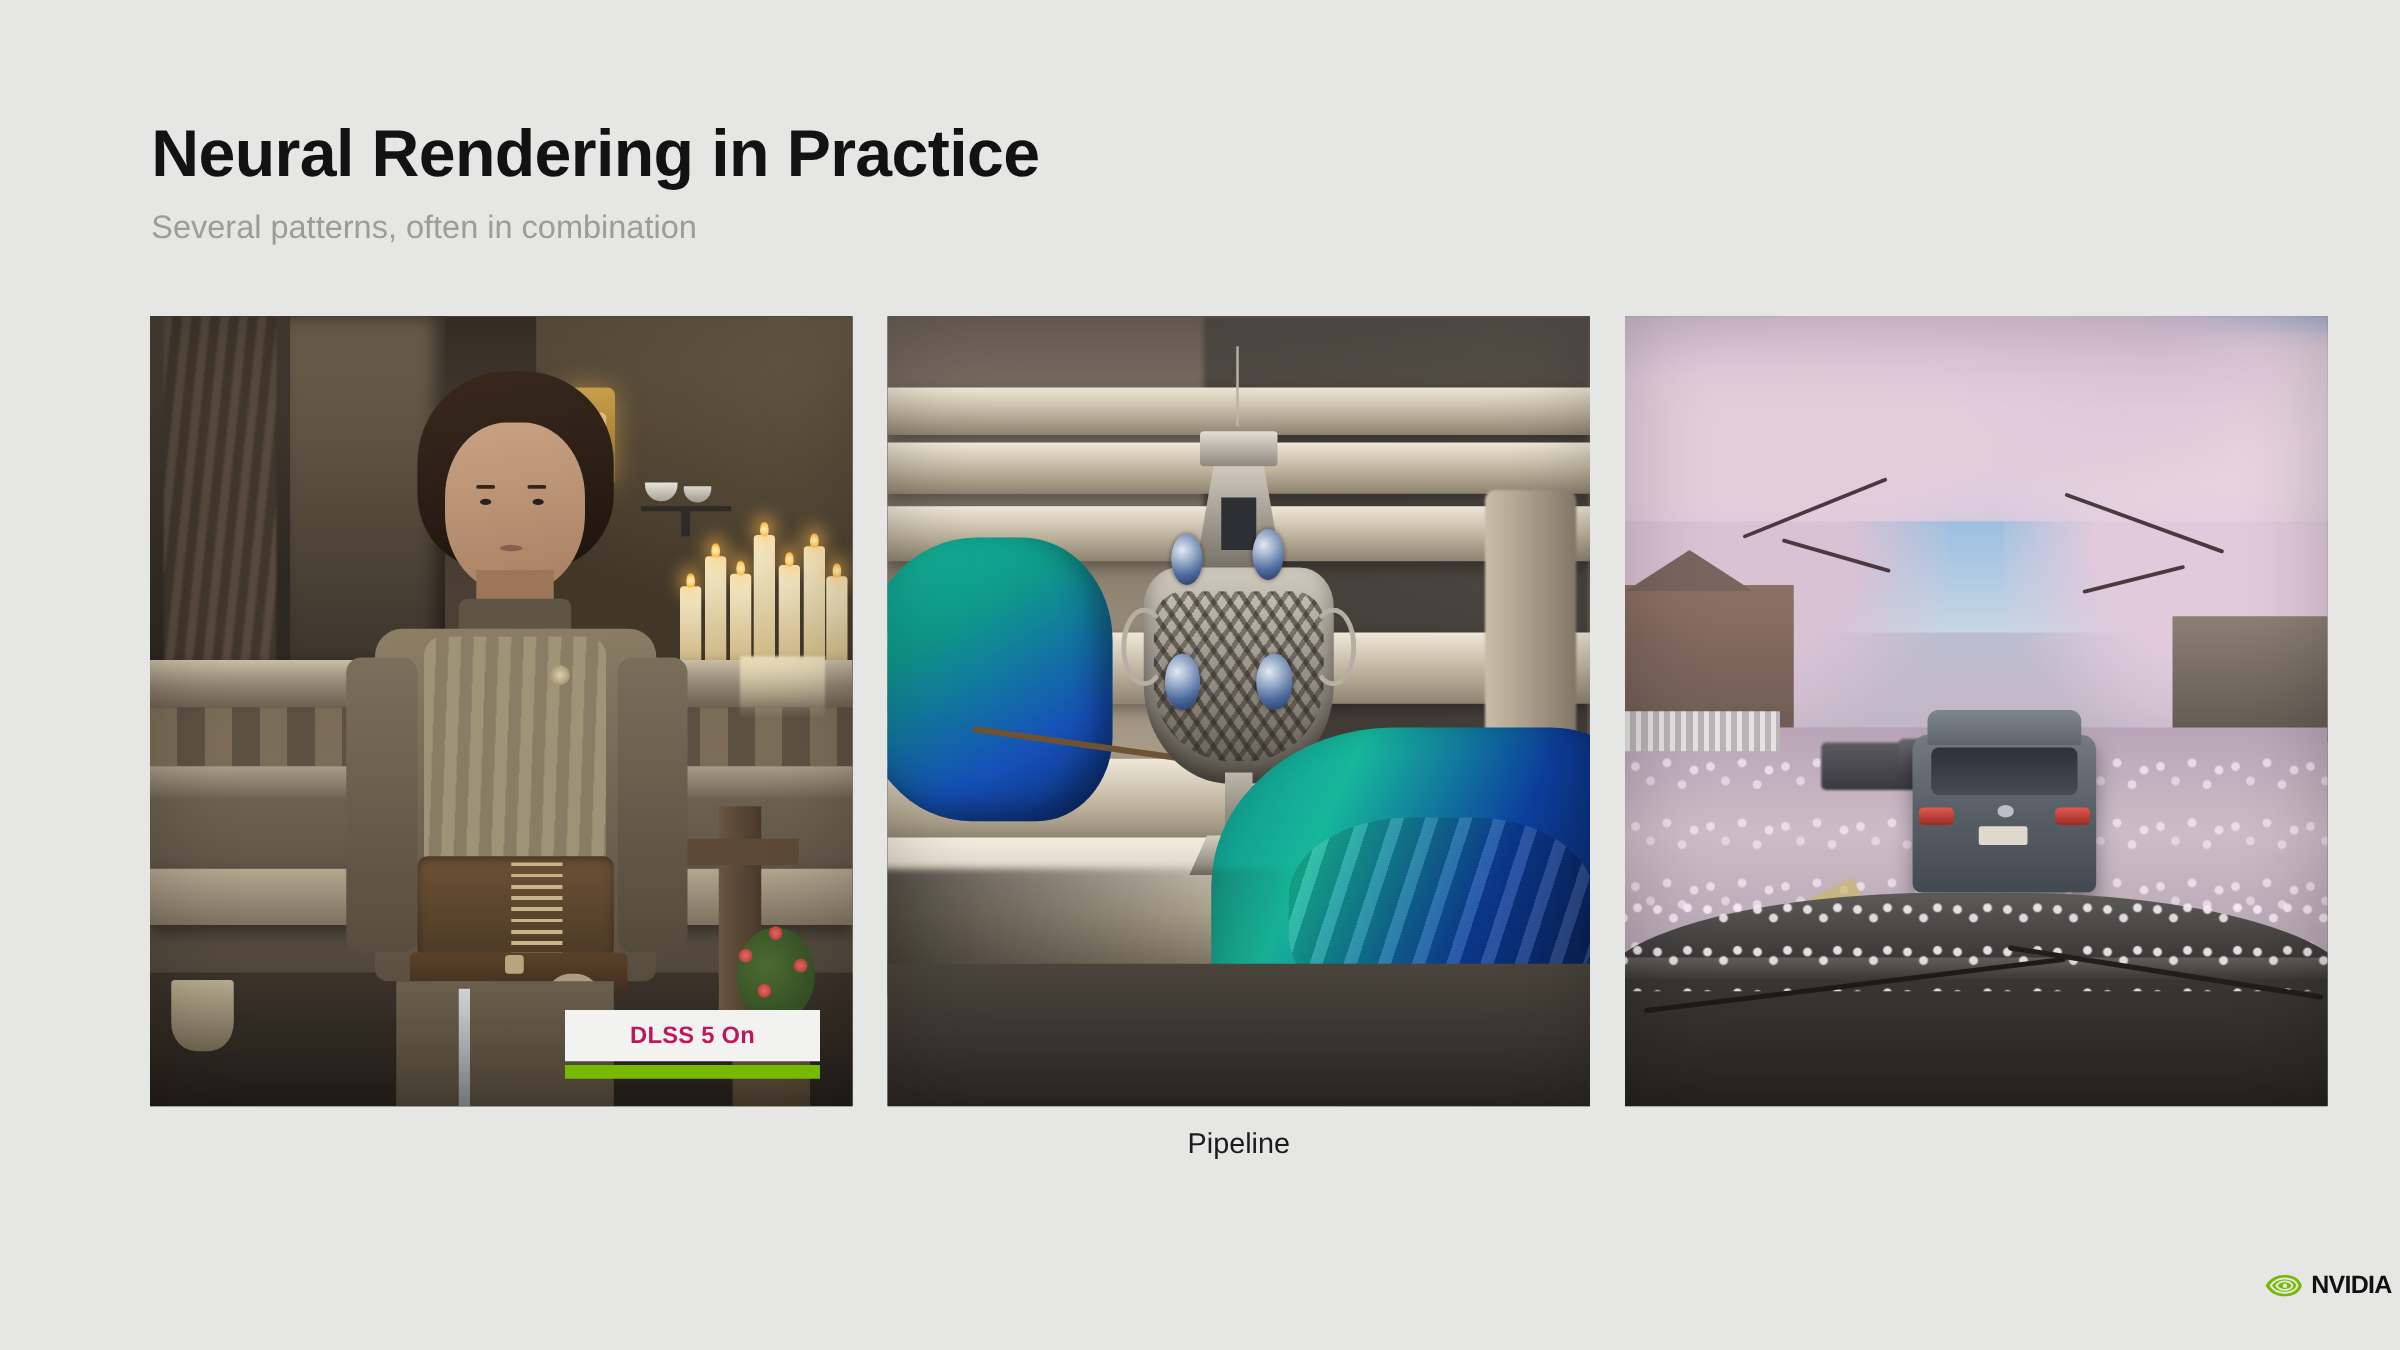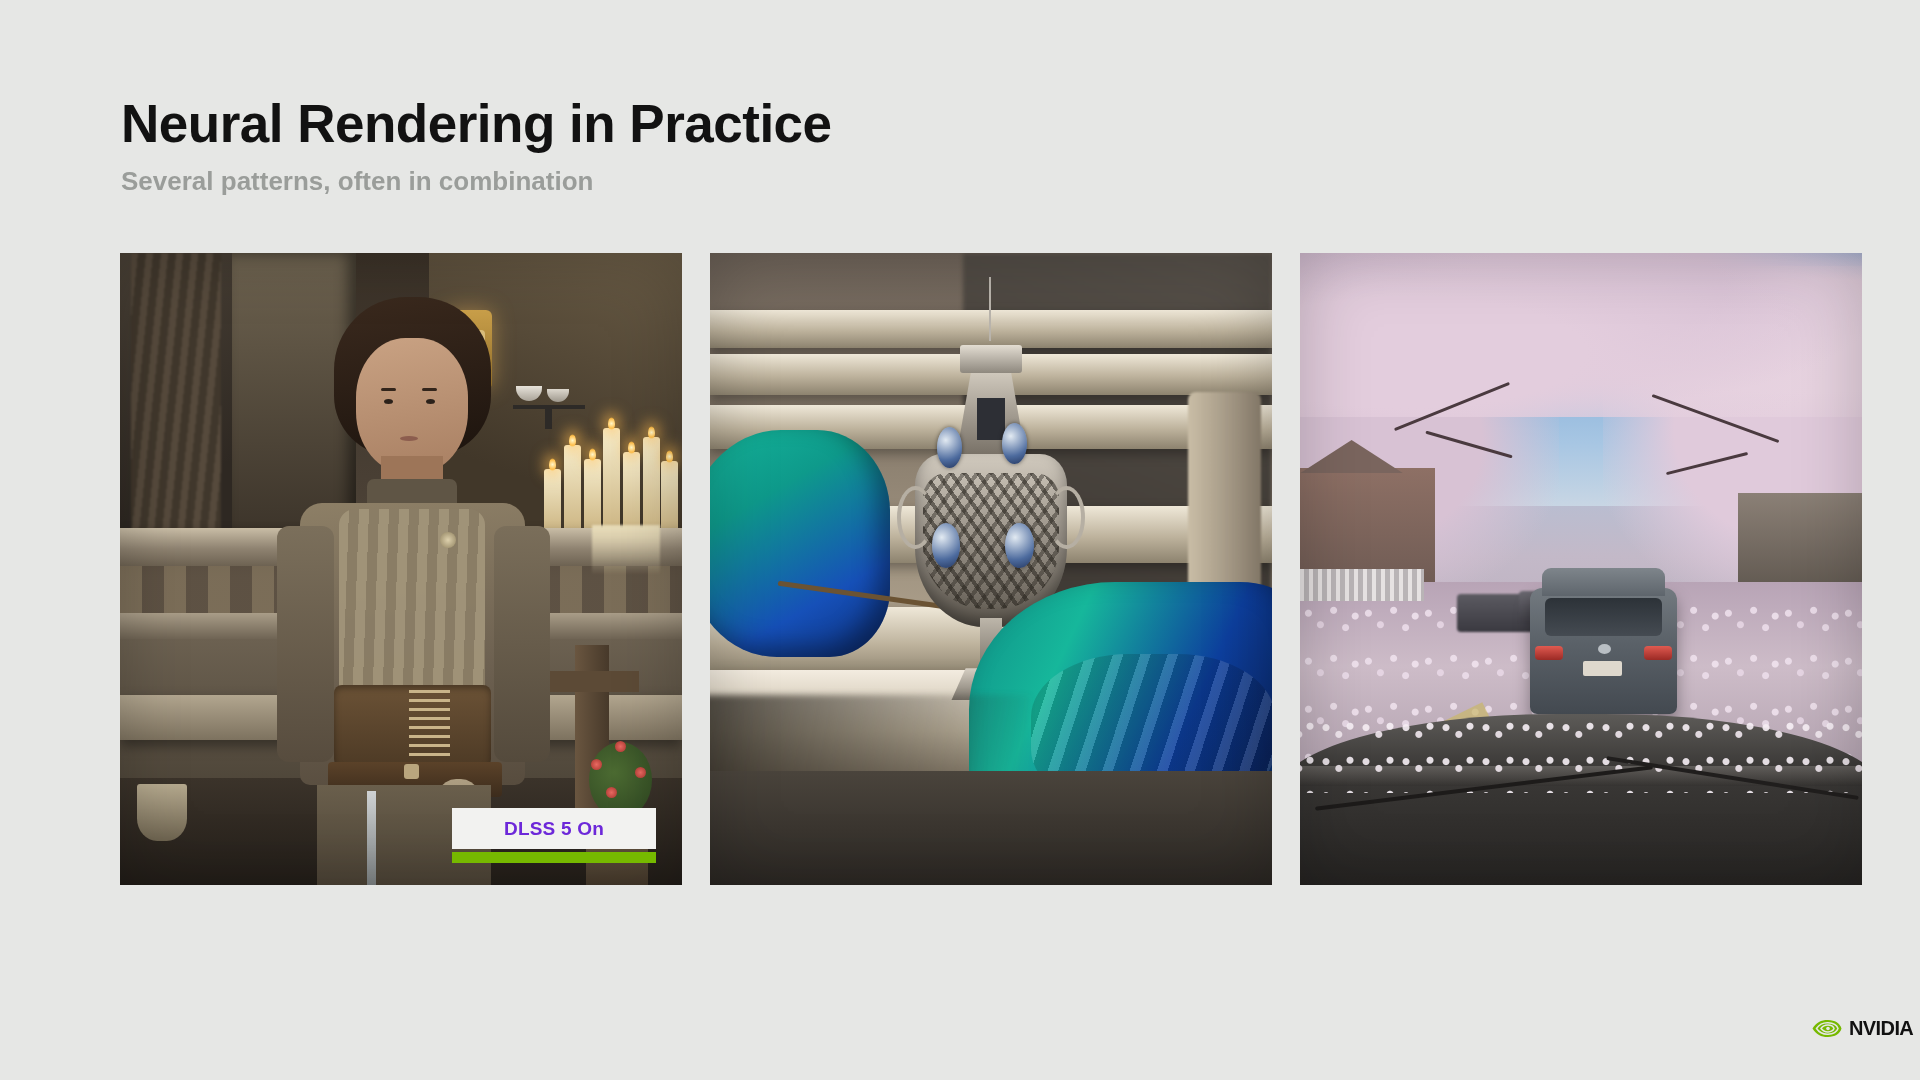--- a/index.html
+++ b/index.html
@@ -34,21 +34,21 @@
     font-size: 53px;
     font-weight: 700;
     color: #121212;
     letter-spacing: -0.5px;
     line-height: 1.08;
     margin: 0;
     white-space: nowrap;
   }
   .slide-subtitle {
     font-size: 26px;
-    font-weight: 700;
+    font-weight: 400;
     color: #9a9d9a;
     margin: 14px 0 0 0;
     line-height: 1.2;
     white-space: nowrap;
   }
 
   
   .panel-row {
     position: absolute;
     left: 96px;
@@ -92,21 +92,21 @@
   .dlss-badge-box {
     background: #f2f2f0;
     height: 41px;
     display: flex;
     align-items: center;
     justify-content: center;
   }
   .dlss-badge-text {
     font-size: 19px;
     font-weight: 700;
-    color: #6d28d9;
+    color: #be185d;
     letter-spacing: 0.2px;
   }
   .dlss-badge-bar {
     height: 11px;
     background: #76b900;
     margin-top: 3px;
   }
 
   
   .nv-logo {
@@ -523,20 +523,21 @@
             <div class="s2-scrollR"></div>
             <div class="s2-stem"></div>
             <div class="s2-foot"></div>
           </div>
           <div class="s2-silkR"></div>
           <div class="s2-shadow"></div>
           <div class="s2-lowstep"></div>
           <div class="scene-soft"></div>
         </div>
       </div>
+      <div class="panel-caption">Pipeline</div>
     </div>
 
     <div class="panel">
       <div class="panel-media">
         <div class="s3">
           <div class="s3-sky"></div>
           <div class="s3-wire"></div>
           <div class="s3-wire2"></div>
           <div class="s3-canopyL"></div>
           <div class="s3-canopyR"></div>

